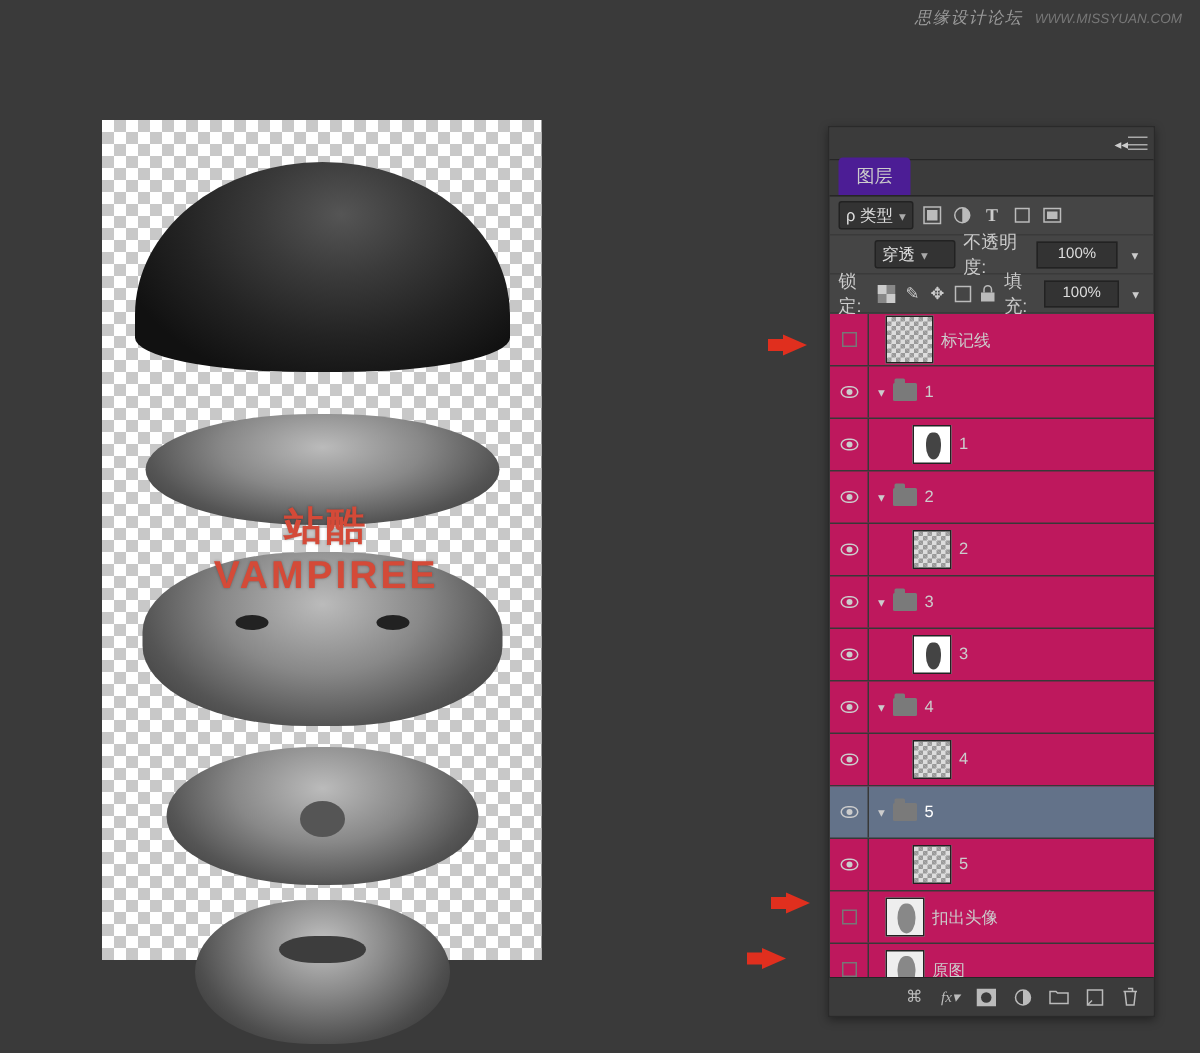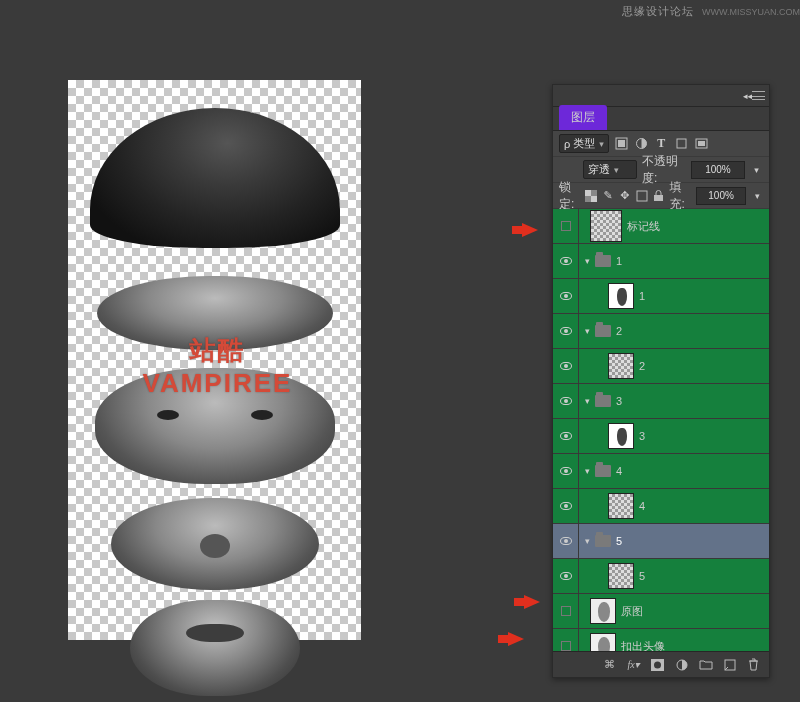--- a/index.html
+++ b/index.html
@@ -8,24 +8,25 @@
     height: 702px;
     background: #3a3a3a;
     font-family: "Microsoft YaHei", Arial, sans-serif;
     font-size: 11px;
     color: #ccc;
     overflow: hidden;
     position: relative;
   }
   .top-watermark {
     position: absolute;
-    top: 4px; right: 0;
+    top: 4px; right: 12px;
     font-size: 11px;
     color: #9a9a9a;
     letter-spacing: 1px;
+    font-style: italic;
   }
   .top-watermark .sub { font-size: 9px; color: #777; letter-spacing: 0; margin-left: 4px; }
 
   .canvas-area {
     position: absolute;
     top: 80px;
     left: 68px;
     width: 293px;
     height: 560px;
   }
@@ -92,30 +93,30 @@
     box-shadow: 0 2px 6px rgba(0,0,0,.4);
   }
   .panel-titlebar{
     height:22px;display:flex;align-items:center;justify-content:flex-end;
     background:#3b3b3b;border-bottom:1px solid #262626;padding:0 4px;
   }
   .panel-titlebar .menu-lines{width:13px;height:9px;border-top:1px solid #aaa;border-bottom:1px solid #aaa;position:relative;cursor:pointer;}
   .panel-titlebar .menu-lines::before{content:"";position:absolute;top:4px;left:0;width:100%;border-top:1px solid #aaa;}
   .panel-titlebar .collapse{margin-left:8px;color:#ccc;font-size:9px;cursor:pointer;}
   .tabs{height:24px;background:#3b3b3b;display:flex;align-items:flex-end;padding-left:6px;border-bottom:1px solid #262626;}
-  .tab{background:#6d28d9;padding:4px 12px;border-top-left-radius:3px;border-top-right-radius:3px;font-size:12px;}
+  .tab{background:#4c1d95;padding:4px 12px;border-top-left-radius:3px;border-top-right-radius:3px;font-size:12px;}
 
   .row{display:flex;align-items:center;height:26px;padding:0 6px;gap:5px;border-bottom:1px solid #3a3a3a;}
   .sel{background:#333;color:#ddd;border:1px solid #222;height:19px;font-size:11px;padding:1px 4px;border-radius:2px;display:inline-flex;align-items:center;cursor:pointer;}
   .sel::after{content:"▾";margin-left:4px;font-size:9px;color:#aaa;}
   .ico{width:15px;height:15px;display:inline-flex;align-items:center;justify-content:center;color:#ccc;cursor:pointer;}
   .pct{background:#333;color:#ddd;border:1px solid #222;height:18px;width:64px;font-size:10px;display:inline-flex;align-items:center;justify-content:center;}
   .lbl{font-size:12px;color:#ccc;}
 
-  .layers{flex:1;overflow:hidden auto;background:#15803d;}
+  .layers{flex:1;overflow:hidden auto;background:#be185d;}
   .layers::-webkit-scrollbar{width:10px;background:#3a3a3a;}
   .layers::-webkit-scrollbar-thumb{background:#5a5a5a;}
   .layer{display:flex;align-items:center;height:35px;border-bottom:1px solid #383838;padding-right:6px;}
   .layer.sel-active{background:#637289;color:#fff;}
   .vis{width:26px;height:100%;display:flex;align-items:center;justify-content:center;border-right:1px solid #383838;cursor:pointer;}
   .vis .eye-icon{width:12px;height:8px;border:1px solid #ccc;border-radius:50%/60%;position:relative;}
   .vis .eye-icon::after{content:"";position:absolute;top:1px;left:3px;width:4px;height:4px;background:#ccc;border-radius:50%;}
   .vis .box{width:10px;height:10px;border:1px solid #777;}
   .indent{display:inline-block;}
   .caret{width:10px;color:#ccc;font-size:9px;cursor:pointer;}
@@ -344,29 +345,29 @@
         <span class="indent" style="width: 24px;"></span>
         <span class="thumb transp"></span>
         <span class="lname">5</span>
       </div>
       <div class="layer">
         <div class="vis">
           <span class="box"></span>
         </div>
         <span class="indent" style="width: 6px;"></span>
         <span class="thumb face"></span>
+        <span class="lname">扣出头像</span>
+      </div>
+      <div class="layer">
+        <div class="vis">
+          <span class="box"></span>
+        </div>
+        <span class="indent" style="width: 6px;"></span>
+        <span class="thumb face"></span>
         <span class="lname">原图</span>
-      </div>
-      <div class="layer">
-        <div class="vis">
-          <span class="box"></span>
-        </div>
-        <span class="indent" style="width: 6px;"></span>
-        <span class="thumb face"></span>
-        <span class="lname">扣出头像</span>
       </div>
     </div>
 
   <div class="panel-footer">
     <span class="fico">⌘</span>
     <span class="fico" style="font:italic 10px serif;">fx▾</span>
     <span class="fico">
         <svg width="13" height="12">
           <rect x="0" y="0" width="13" height="12" fill="#bbb"></rect>
           <circle cx="6.5" cy="6" r="3.5" fill="#3b3b3b"></circle>

